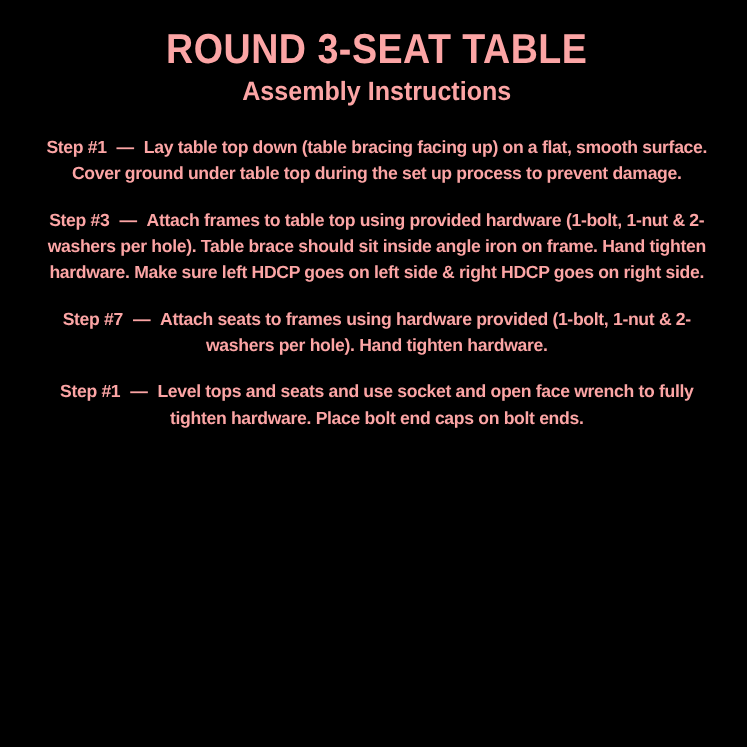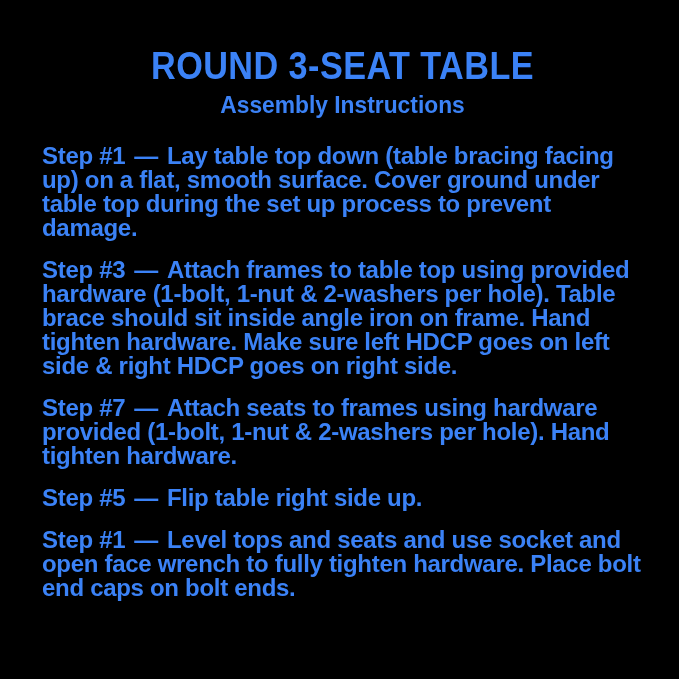--- a/index.html
+++ b/index.html
@@ -10,22 +10,22 @@
     width: 679px;
     height: 679px;
     background: #000000;
     overflow: hidden;
     font-family: "Liberation Sans", sans-serif;
   }
   .sheet {
     box-sizing: border-box;
     width: 679px;
     height: 679px;
-    padding: 44px 36px 0 42px;
-    color: #3b82f6;
+    padding: 23px 36px 0 42px;
+    color: #fca5a5;
   }
   .page-title {
     margin: 0;
     font-size: 38px;
     line-height: 44px;
     font-weight: bold;
     text-align: center;
     letter-spacing: 0.5px;
     transform: scaleX(0.9);
     transform-origin: center;
@@ -35,40 +35,39 @@
     margin: 2px 0 24px 0;
     font-size: 24px;
     line-height: 30px;
     font-weight: bold;
     text-align: center;
     transform: scaleX(0.95);
     transform-origin: center;
   }
   .step {
     margin: 0 0 18px 0;
-    font-size: 24px;
+    font-size: 16px;
     line-height: 24px;
     font-weight: bold;
     letter-spacing: -0.3px;
-    text-align: left;
+    text-align: center;
   }
   .step .sep {
     margin: 0 9px;
   }
 </style>
 </head>
 <body>
 
 <div class="sheet">
   <h1 class="page-title">ROUND 3-SEAT TABLE</h1>
   <h2 class="page-subtitle">Assembly Instructions</h2>
 
   <p class="step"><span>Step #1</span><span class="sep">—</span><span>Lay table top down (table bracing facing up) on a flat, smooth surface. Cover ground under table top during the set up process to prevent damage.</span></p>
 
   <p class="step"><span>Step #3</span><span class="sep">—</span><span>Attach frames to table top using provided hardware (1-bolt, 1-nut &amp; 2-washers per hole). Table brace should sit inside angle iron on frame. Hand tighten hardware. Make sure left HDCP goes on left side &amp; right HDCP goes on right side.</span></p>
 
   <p class="step"><span>Step #7</span><span class="sep">—</span><span>Attach seats to frames using hardware provided (1-bolt, 1-nut &amp; 2-washers per hole). Hand tighten hardware.</span></p>
 
 
-  <p class="step"><span>Step #5</span><span class="sep">—</span><span>Flip table right side up.</span></p>
 
   <p class="step"><span>Step #1</span><span class="sep">—</span><span>Level tops and seats and use socket and open face wrench to fully tighten hardware. Place bolt end caps on bolt ends.</span></p>
 </div>
 
 </body></html>

